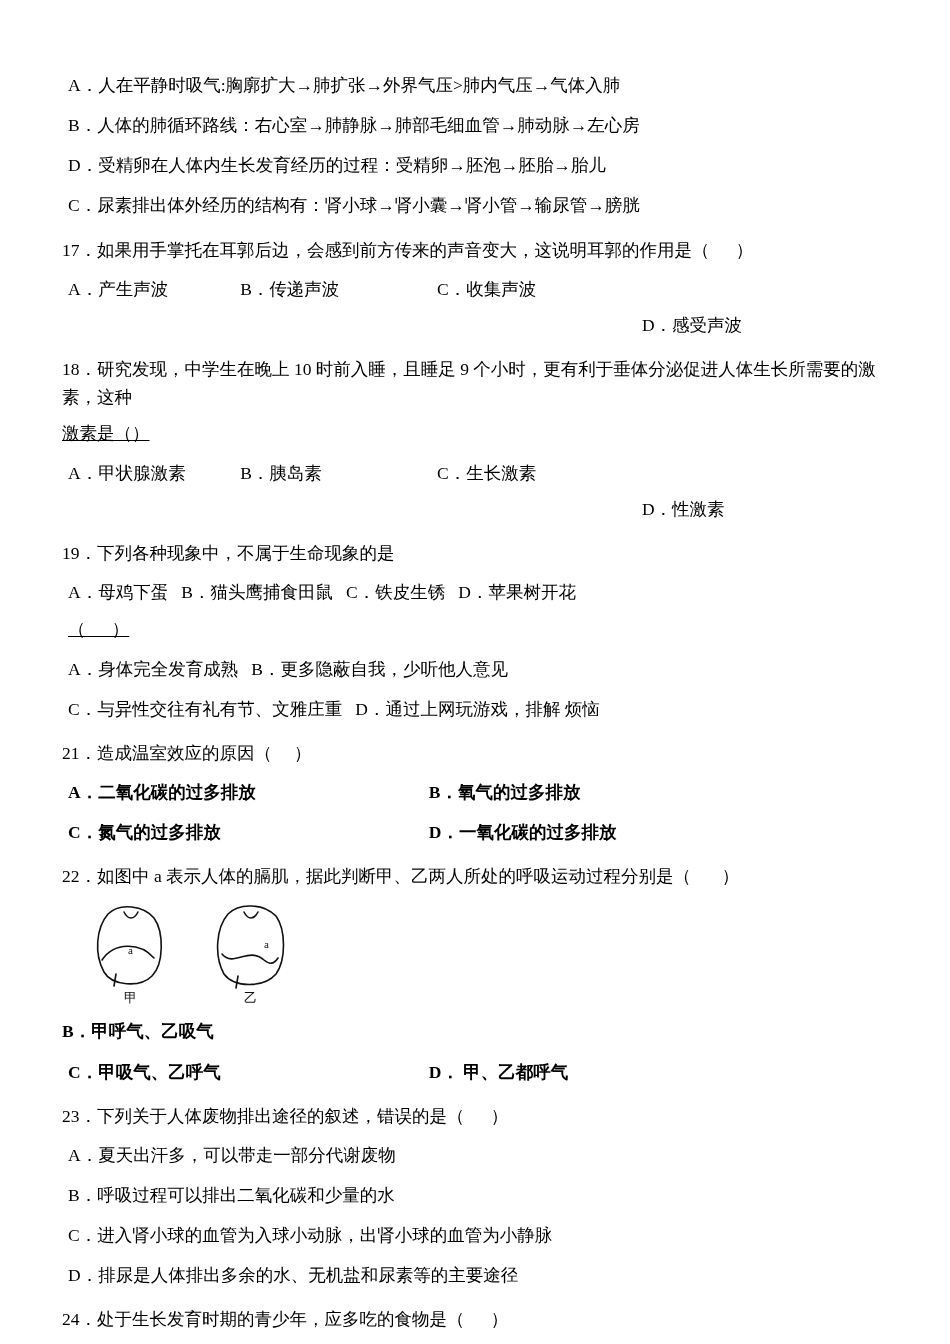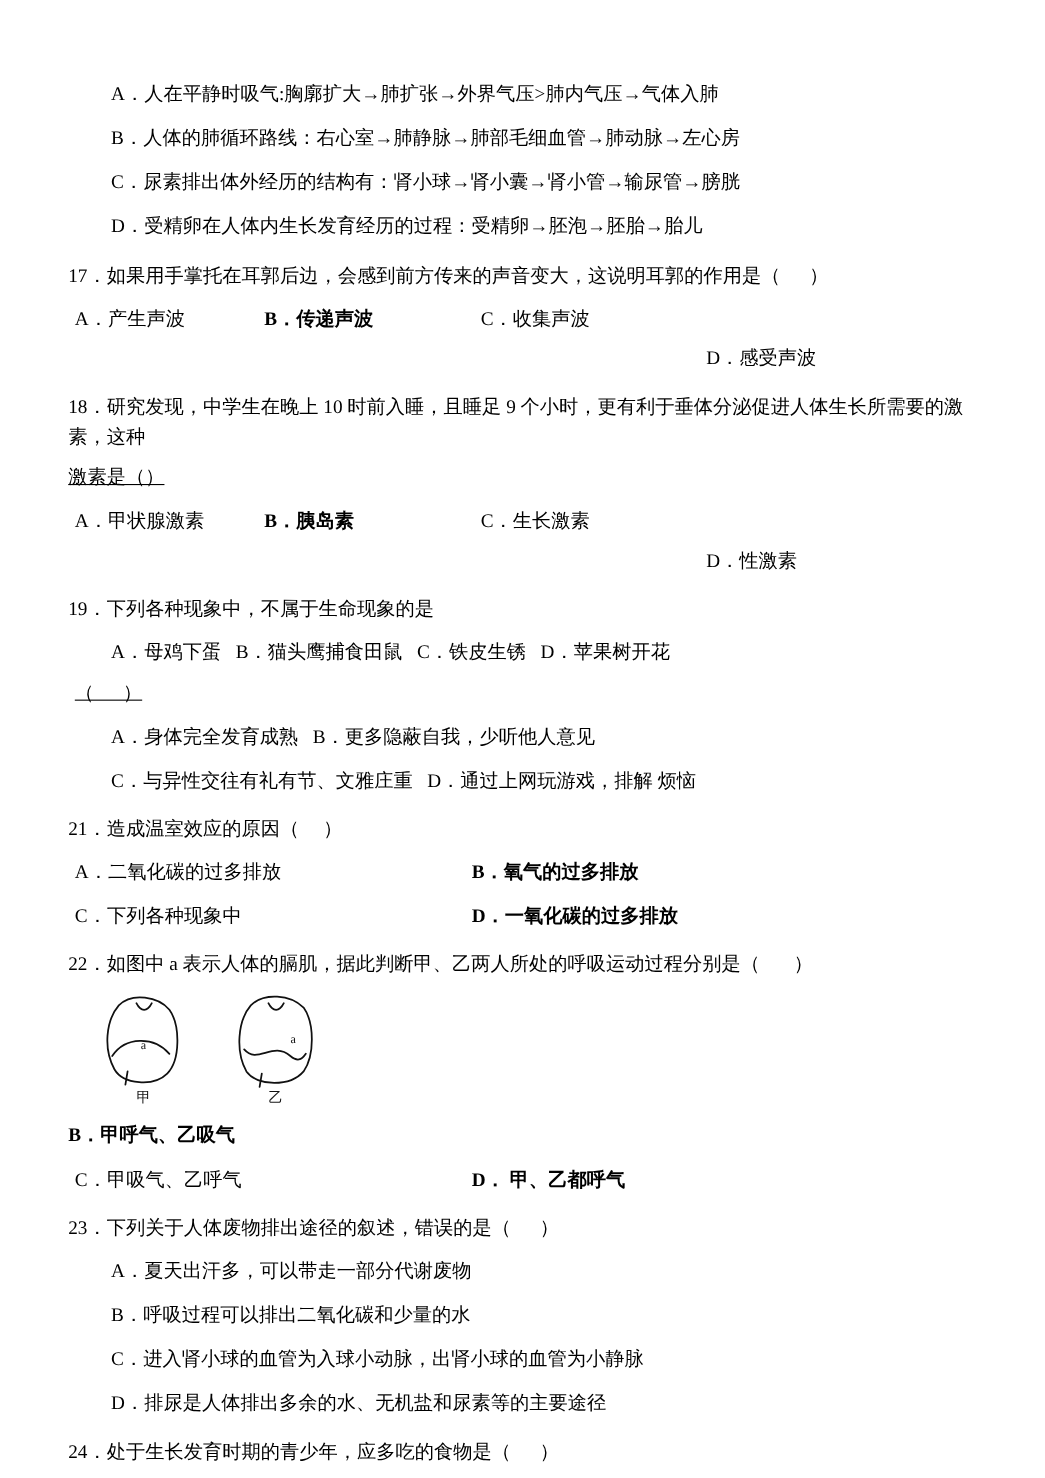--- a/index.html
+++ b/index.html
@@ -21,21 +21,20 @@
     position: relative;
   }
   .line {
     font-size: 17.5px;
     line-height: 1.55;
     margin: 0 0 13px 0;
     white-space: pre-wrap;
   }
   .opt-indent {
     padding-left: 6px;
-    margin-left: 33px;
   }
   .q-line {
     font-size: 17.5px;
     line-height: 1.6;
     margin: 16px 0 12px 0;
     white-space: pre-wrap;
   }
   .cont-line {
     font-size: 17.5px;
     line-height: 1.6;
@@ -46,56 +45,56 @@
   .row2 {
     display: flex;
     width: 100%;
     margin: 0 0 13px 0;
   }
   .row2 > div {
     font-size: 17.5px;
     line-height: 1.55;
     white-space: pre-wrap;
   }
-  .row2 .c1 { width: 44%; padding-left: 6px; }
+  .row2 .c1 { width: 44%; padding-left: 6px; font-weight: bold; }
   .row2 .c2 { width: 56%; font-weight: bold; }
   .row4 {
     display: flex;
     width: 100%;
     margin: 0 0 13px 0;
     padding-left: 6px;
     box-sizing: border-box;
   }
   .row4 > div {
     font-size: 17.5px;
     line-height: 1.55;
     white-space: pre-wrap;
   }
   .row4 .q1 { width: 21%; }
-  .row4 .q2 { width: 24%; font-weight: bold; }
+  .row4 .q2 { width: 24%; }
   .row4 .q3 { width: 25%; }
   .row4 .q4 { width: 30%; margin-top: 36px; }
   .figure-wrap {
     margin: 6px 0 10px 0;
     padding-left: 26px;
     height: 106px;
   }
   .diagram-svg {
     display: block;
   }
 </style>
 </head>
 <body>
 
 <div class="page">
 
   <div class="line opt-indent">A．人在平静时吸气:胸廓扩大→肺扩张→外界气压&gt;肺内气压→气体入肺</div>
   <div class="line opt-indent">B．人体的肺循环路线：右心室→肺静脉→肺部毛细血管→肺动脉→左心房</div>
+  <div class="line opt-indent">D．受精卵在人体内生长发育经历的过程：受精卵→胚泡→胚胎→胎儿</div>
   <div class="line opt-indent">C．尿素排出体外经历的结构有：肾小球→肾小囊→肾小管→输尿管→膀胱</div>
-  <div class="line opt-indent">D．受精卵在人体内生长发育经历的过程：受精卵→胚泡→胚胎→胎儿</div>
 
   <div class="q-line">17．如果用手掌托在耳郭后边，会感到前方传来的声音变大，这说明耳郭的作用是（      ）</div>
   <div class="row4">
     <div class="q1">A．产生声波</div>
     <div class="q2">B．传递声波</div>
     <div class="q3">C．收集声波</div>
     <div class="q4">D．感受声波</div>
   </div>
 
   <div class="q-line">18．研究发现，中学生在晚上 10 时前入睡，且睡足 9 个小时，更有利于垂体分泌促进人体生长所需要的激素，这种</div>
@@ -113,21 +112,21 @@
   <div class="cont-line opt-indent">（      ）</div>
   <div class="line opt-indent">A．身体完全发育成熟   B．更多隐蔽自我，少听他人意见</div>
   <div class="line opt-indent">C．与异性交往有礼有节、文雅庄重   D．通过上网玩游戏，排解 烦恼</div>
 
   <div class="q-line">21．造成温室效应的原因（     ）</div>
   <div class="row2">
     <div class="c1">A．二氧化碳的过多排放</div>
     <div class="c2">B．氧气的过多排放</div>
   </div>
   <div class="row2">
-    <div class="c1">C．下列各种现象中</div>
+    <div class="c1">C．氮气的过多排放</div>
     <div class="c2">D．一氧化碳的过多排放</div>
   </div>
 
   <div class="q-line">22．如图中 a 表示人体的膈肌，据此判断甲、乙两人所处的呼吸运动过程分别是（       ）</div>
 
   <div class="figure-wrap">
     <svg class="diagram-svg" width="260" height="104" viewBox="0 0 260 104">
       <g fill="none" stroke="#111111" stroke-width="1.6" stroke-linecap="round">
 
         <path d="M20,12 C8,26 6,52 16,70 C24,84 52,86 64,74 C76,62 76,30 66,16 C56,4 32,0 20,12 Z"></path>

